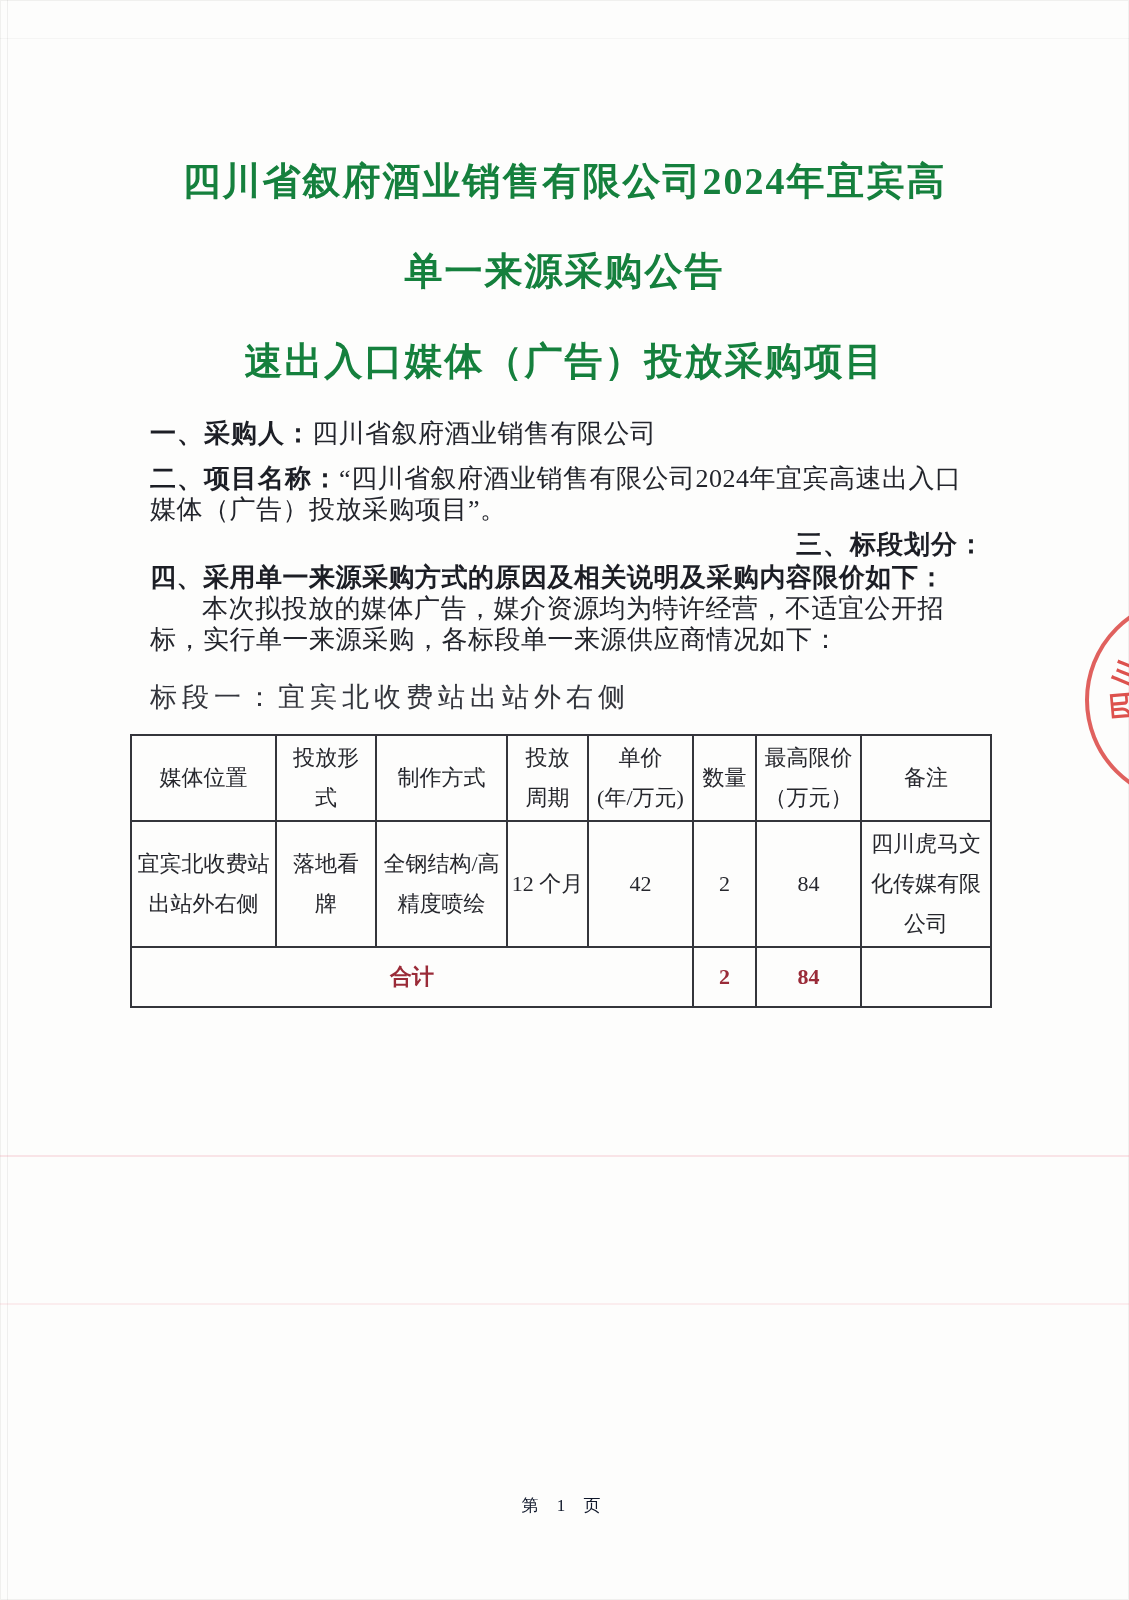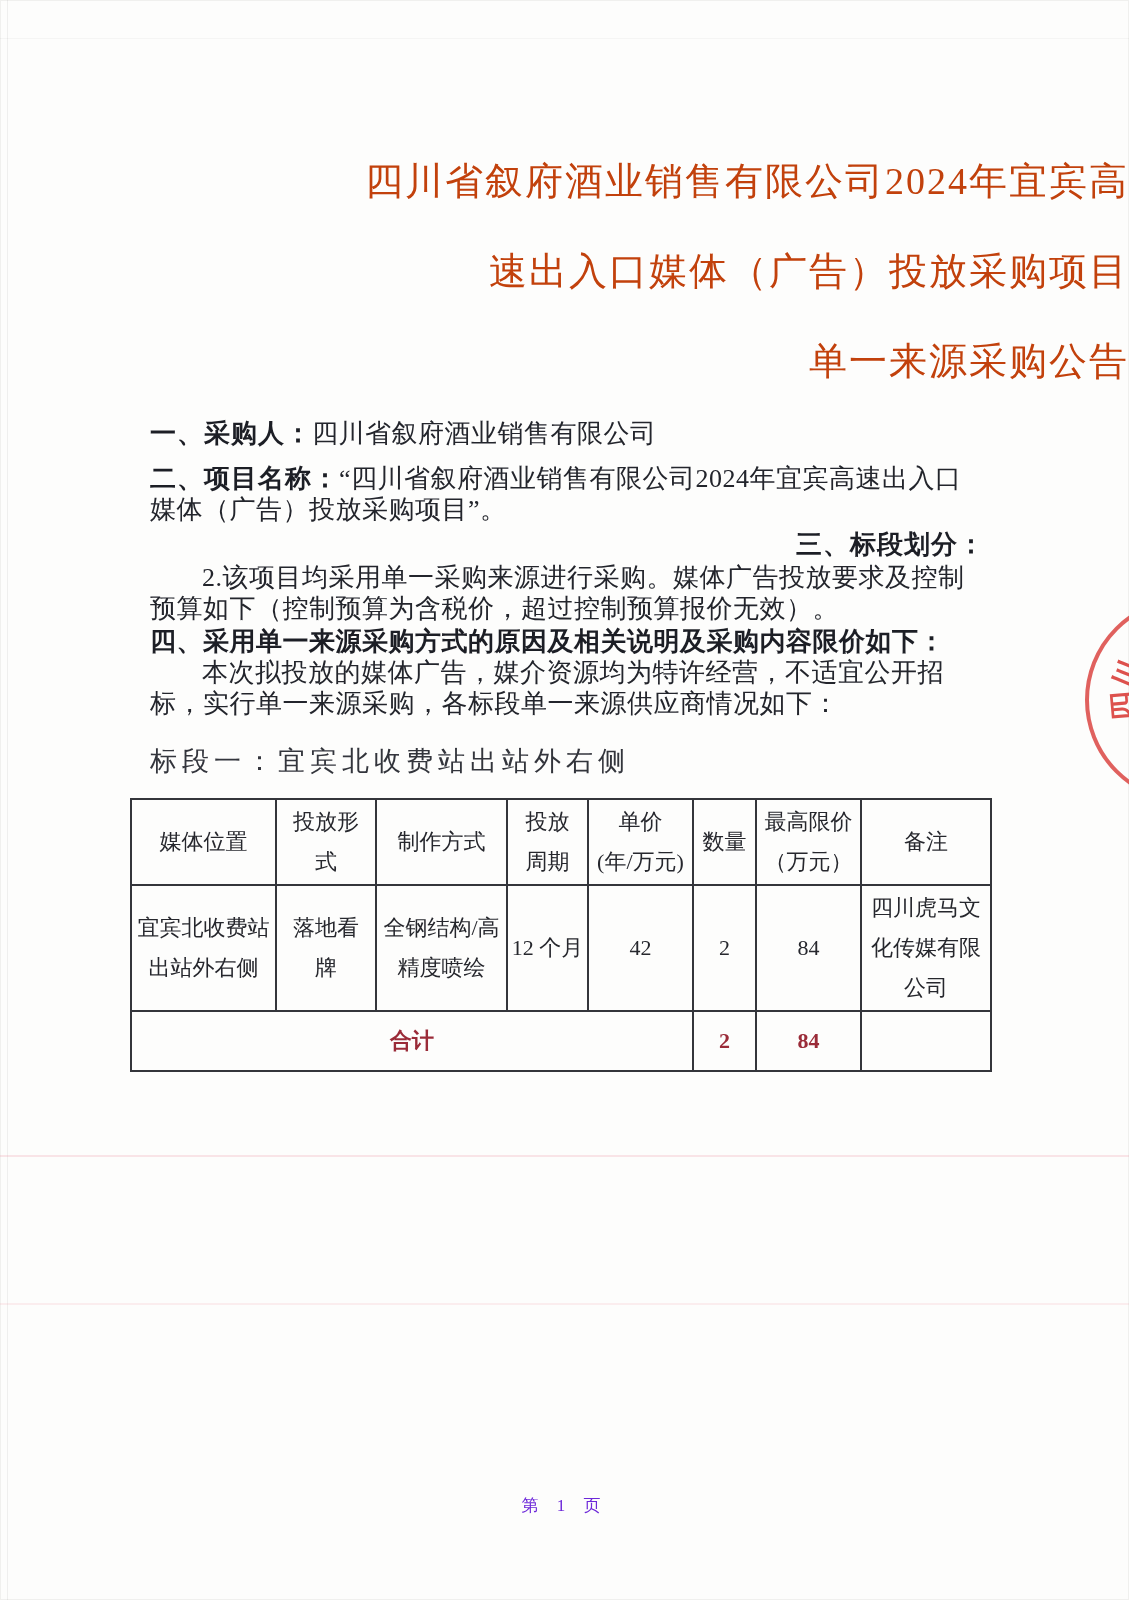--- a/index.html
+++ b/index.html
@@ -15,24 +15,23 @@
     box-shadow: inset 0 0 0 1px #f0f0ee;
   }
   
   .edge-left  { position:absolute; left:7px;  top:0; bottom:0; width:1px; background:rgba(60,60,60,.07); }
   .edge-top   { position:absolute; left:0; right:0; top:38px; height:1px; background:rgba(60,60,60,.04); }
   .scan-line-1{ position:absolute; left:0; right:0; top:1155px; height:2px; background:rgba(236,130,150,.20); }
   .scan-line-2{ position:absolute; left:0; right:0; top:1303px; height:2px; background:rgba(236,130,150,.13); }
 
   .title-block { padding-top:136px; text-align:center; }
   .title-line {
-    font-size:38px; font-weight:400; line-height:90px;
-    letter-spacing:2px; color:#c2410c;
+    font-size:38px; font-weight:700; line-height:90px;
+    letter-spacing:2px; color:#15803d;
     font-family:"Liberation Serif","DejaVu Serif",serif;
-    text-align:right;
   }
 
   .content { padding:12px 144px 0 150px; }
   .content p { font-size:26px; line-height:31px; letter-spacing:.5px; }
   .lbl {
     font-family:"Liberation Sans","DejaVu Sans",sans-serif;
     font-weight:700; color:#1c1e25; letter-spacing:1px;
   }
   .p-s1 { margin-bottom:14px; }
   .p-s2 { margin-bottom:4px; }
@@ -61,21 +60,21 @@
   tr.hdr-row  { height:86px; }
   tr.data-row { height:120px;border-radius:8px; }
   tr.total-row{ height:60px; }
   tr.total-row td {
     color:#9a2b38; font-weight:700;
   }
   tr.total-row td.empty-cell { color:transparent; }
 
   .footer {
     position:absolute; left:0; right:0; top:1494px;
-    text-align:center; font-size:17px; letter-spacing:7px; color:#6d28d9;
+    text-align:center; font-size:17px; letter-spacing:7px; color:#0f172a;
   }
 
   
   .seal {
     position:absolute; left:1085px; top:597px;
     width:206px; height:206px; border-radius:50%;
     border:4px solid rgba(217,62,58,.82);
     pointer-events:none;
   }
   .seal-char {
@@ -92,34 +91,33 @@
 
 <div class="page">
 
   <div class="edge-left"></div>
   <div class="edge-top"></div>
   <div class="scan-line-1"></div>
   <div class="scan-line-2"></div>
 
   <div class="title-block">
     <div class="title-line">四川省叙府酒业销售有限公司2024年宜宾高</div>
+    <div class="title-line">单一来源采购公告</div>
     <div class="title-line">速出入口媒体（广告）投放采购项目</div>
-    <div class="title-line">单一来源采购公告</div>
   </div>
 
   <div class="content">
 
     <p class="p-s1"><span class="lbl">一、采购人：</span><span>四川省叙府酒业销售有限公司</span></p>
 
     <p class="p-s2"><span class="lbl">二、项目名称：</span><span>“四川省叙府酒业销售有限公司2024年宜宾高速出入口媒体（广告）投放采购项目”。</span></p>
 
     <p class="p-s3"><span class="lbl">三、标段划分：</span></p>
 
 
-    <p class="indent">2.该项目均采用单一采购来源进行采购。媒体广告投放要求及控制预算如下（控制预算为含税价，超过控制预算报价无效）。</p>
 
     <p class="p-s4h"><span class="lbl">四、采用单一来源采购方式的原因及相关说明及采购内容限价如下：</span></p>
 
     <p class="indent">本次拟投放的媒体广告，媒介资源均为特许经营，不适宜公开招标，实行单一来源采购，各标段单一来源供应商情况如下：</p>
 
     <div class="lot-heading">标段一：宜宾北收费站出站外右侧</div>
 
     <div class="tbl-wrap">
       <table class="lot-table">
         <colgroup>

